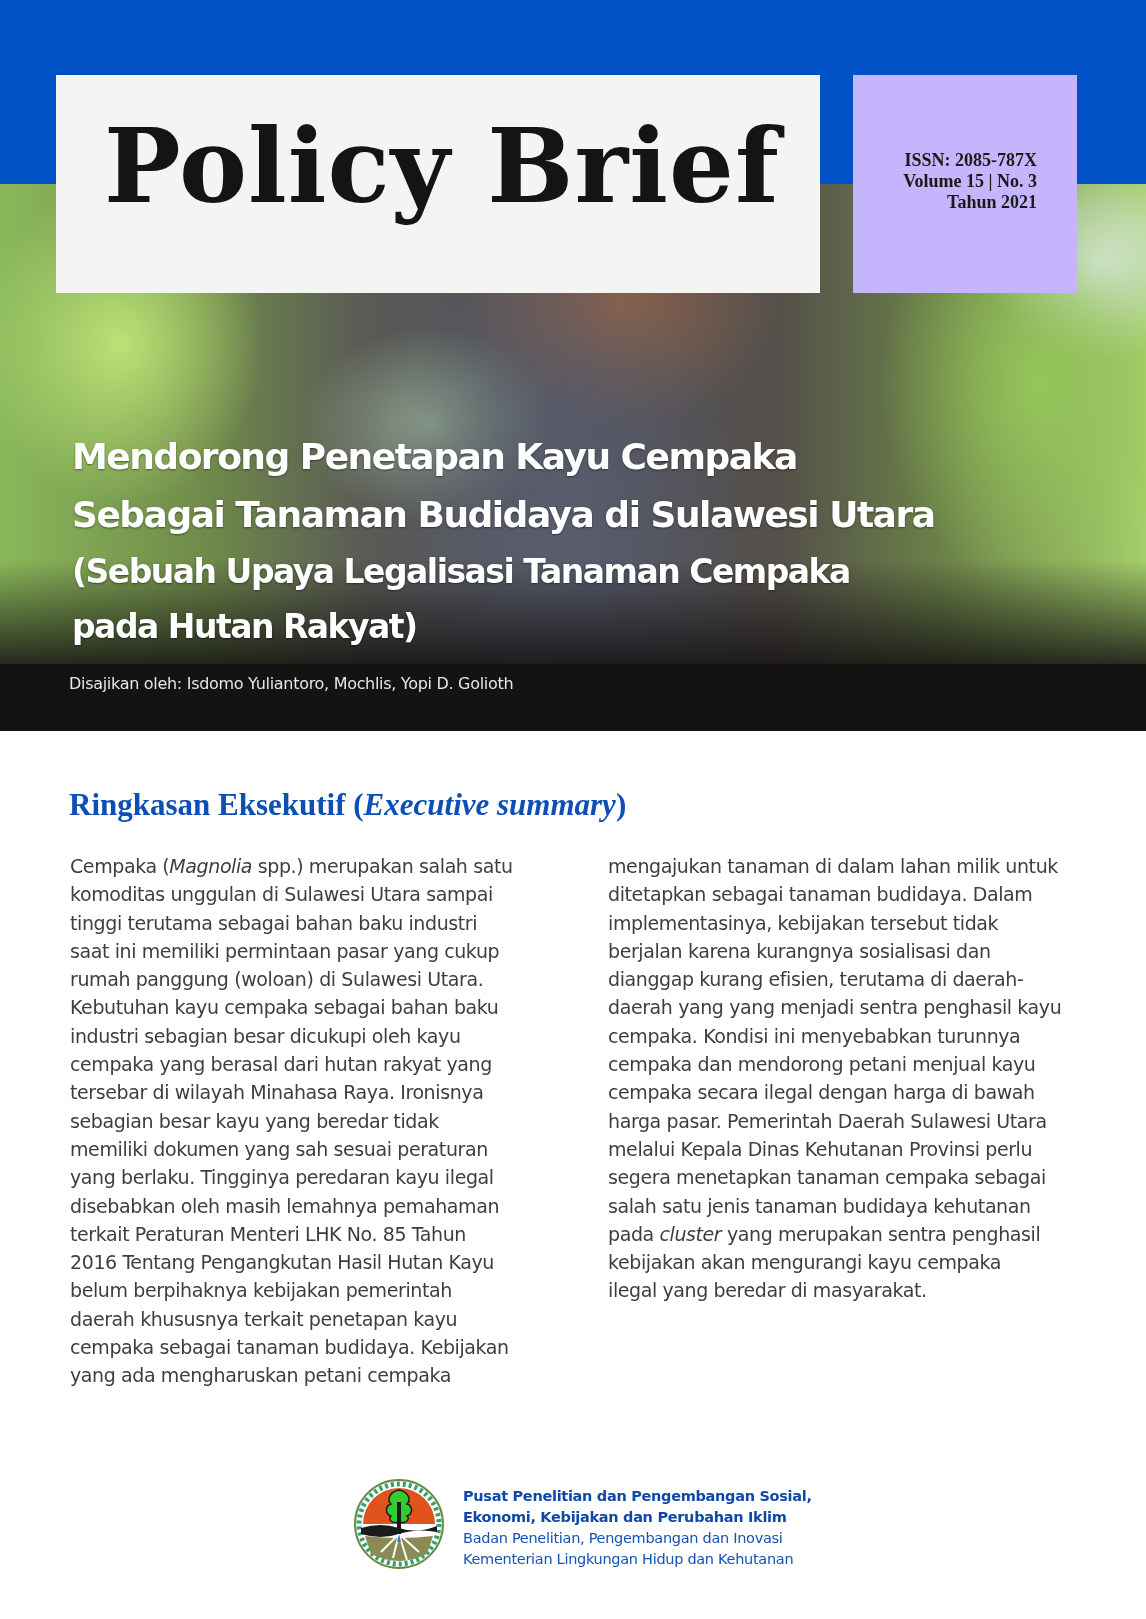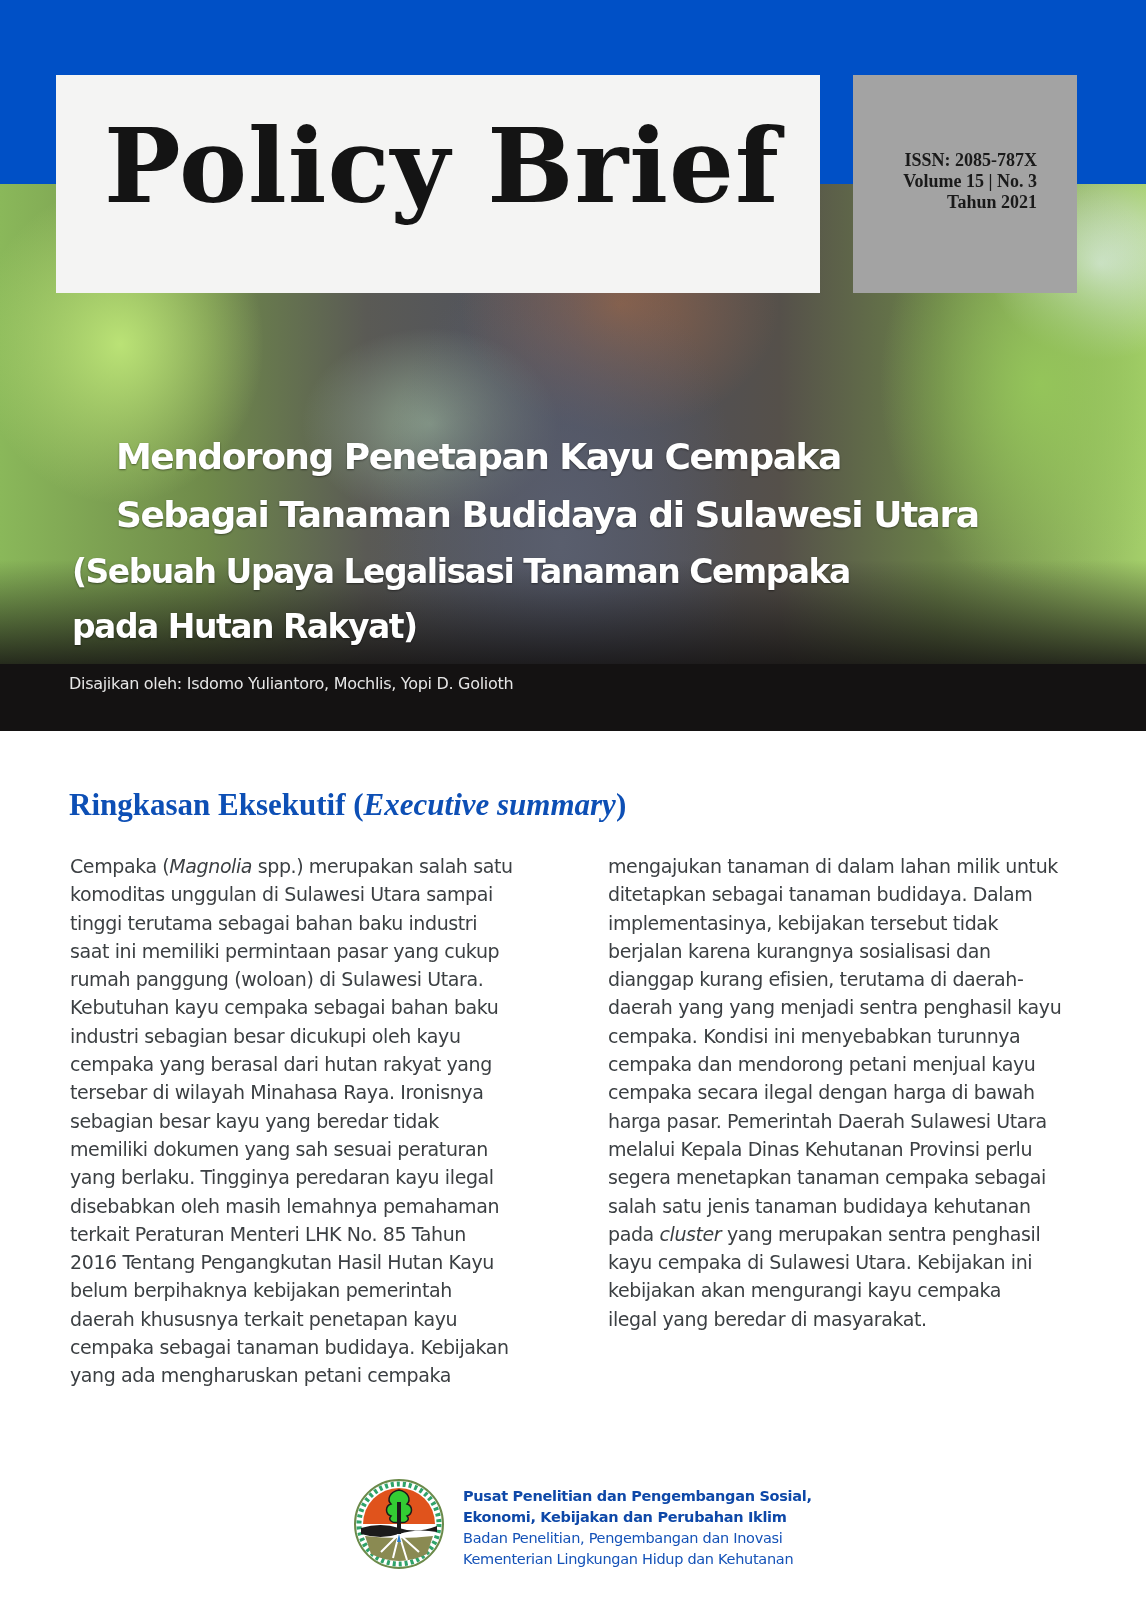--- a/index.html
+++ b/index.html
@@ -12,25 +12,25 @@
       radial-gradient(ellipse 200px 160px at 620px 120px, rgba(150,100,70,0.85), rgba(150,100,70,0) 80%),
       radial-gradient(ellipse 180px 200px at 120px 160px, rgba(190,230,120,0.95), rgba(190,230,120,0) 80%),
       radial-gradient(ellipse 200px 260px at 1040px 200px, rgba(150,200,90,0.9), rgba(150,200,90,0) 80%),
       radial-gradient(ellipse 140px 120px at 1100px 80px, rgba(230,240,250,0.9), rgba(230,240,250,0) 80%),
       linear-gradient(90deg, #8ab85a 0%, #6f8a4a 18%, #5a5a55 32%, #4d5060 50%, #55504a 68%, #6a8048 82%, #a4cf6a 100%);
   }
   .photo-shade { position:absolute; left:0; top:560px; width:1146px; height:104px; background:linear-gradient(180deg, rgba(20,18,18,0) 0%, rgba(20,18,18,0.85) 100%); }
   .dark-band { position:absolute; left:0; top:664px; width:1146px; height:67px; background:#141212; }
   .brand-box { position:absolute; left:56px; top:75px; width:764px; height:218px; background:#f4f4f3; }
   .brand-title { position:absolute; left:48px; top:40px; font-family:"DejaVu Serif", serif; font-weight:bold; font-size:102px; color:#141414; letter-spacing:1px; line-height:1; }
-  .issn-box { position:absolute; left:853px; top:75px; width:224px; height:218px; background:#a3a3a3; }
+  .issn-box { position:absolute; left:853px; top:75px; width:224px; height:218px; background:#c4b5fd; }
   .issn-text { position:absolute; right:40px; top:75px; text-align:right; font-family:"Liberation Serif", serif; font-weight:bold; font-size:18px; line-height:21px; color:#1a1a1a; }
   .issn-text div { white-space:nowrap; }
   .title-block { position:absolute; left:72px; top:428px; color:#ffffff; font-family:"DejaVu Sans", sans-serif; font-weight:bold; text-shadow:0 1px 2px rgba(0,0,0,0.45); }
-  .title-line { font-size:36px; line-height:58px; letter-spacing:-1.5px; white-space:nowrap;margin-left:44px; }
+  .title-line { font-size:36px; line-height:58px; letter-spacing:-1.5px; white-space:nowrap; }
   .subtitle-line { font-size:33px; line-height:55px; letter-spacing:-1.5px; white-space:nowrap; }
   .authors { position:absolute; left:69px; top:674px; font-size:16px; color:#e6e6e6; white-space:nowrap; letter-spacing:-0.3px; }
   .summary-heading { position:absolute; left:69px; top:787px; font-family:"Liberation Serif", serif; font-weight:bold; font-size:31px; color:#0d4fb5; white-space:nowrap; }
   .summary-heading i { font-style:italic; }
   .col { position:absolute; top:852px; font-family:"DejaVu Sans", sans-serif; font-size:19px; line-height:28.3px; color:#3b3f42; letter-spacing:-0.4px; }
   .col div { white-space:nowrap; }
   .col-left { left:70px; }
   .col-right { left:608px; }
   .footer { position:absolute; left:353px; top:1478px; width:460px; height:100px; }
   .logo { position:absolute; left:0; top:0; width:92px; height:92px; }
@@ -97,21 +97,20 @@
     <div><span>dianggap  kurang efisien, terutama di daerah-</span></div>
     <div><span>daerah yang yang menjadi sentra penghasil kayu</span></div>
     <div><span>cempaka. Kondisi ini menyebabkan turunnya</span></div>
     <div><span>cempaka dan mendorong petani menjual kayu</span></div>
     <div><span>cempaka secara ilegal dengan harga di bawah</span></div>
     <div><span>harga pasar. Pemerintah Daerah Sulawesi Utara</span></div>
     <div><span>melalui Kepala Dinas Kehutanan Provinsi perlu</span></div>
     <div><span>segera menetapkan tanaman cempaka sebagai</span></div>
     <div><span>salah satu jenis tanaman budidaya kehutanan</span></div>
     <div><span>pada </span><i>cluster</i><span> yang merupakan sentra penghasil</span></div>
-    <div><span>kayu cempaka di Sulawesi Utara. Kebijakan ini</span></div>
     <div><span>kebijakan akan mengurangi kayu cempaka</span></div>
     <div><span>ilegal yang beredar di masyarakat.</span></div>
   </div>
 
 <div class="footer">
   <svg class="logo" viewBox="0 0 92 92">
     <circle cx="46" cy="46" r="44" fill="#ffffff" stroke="#6b8a4a" stroke-width="2"></circle>
     <circle cx="46" cy="46" r="40" fill="none" stroke="#2fa36a" stroke-width="5" stroke-dasharray="3 3"></circle>
     <path d="M10 46 A36 36 0 0 1 82 46 Z" fill="#e0531c"></path>
     <path d="M8 50 Q28 44 46 50 T84 48 L84 54 Q64 50 46 56 T8 56 Z" fill="#1b1b1b"></path>

